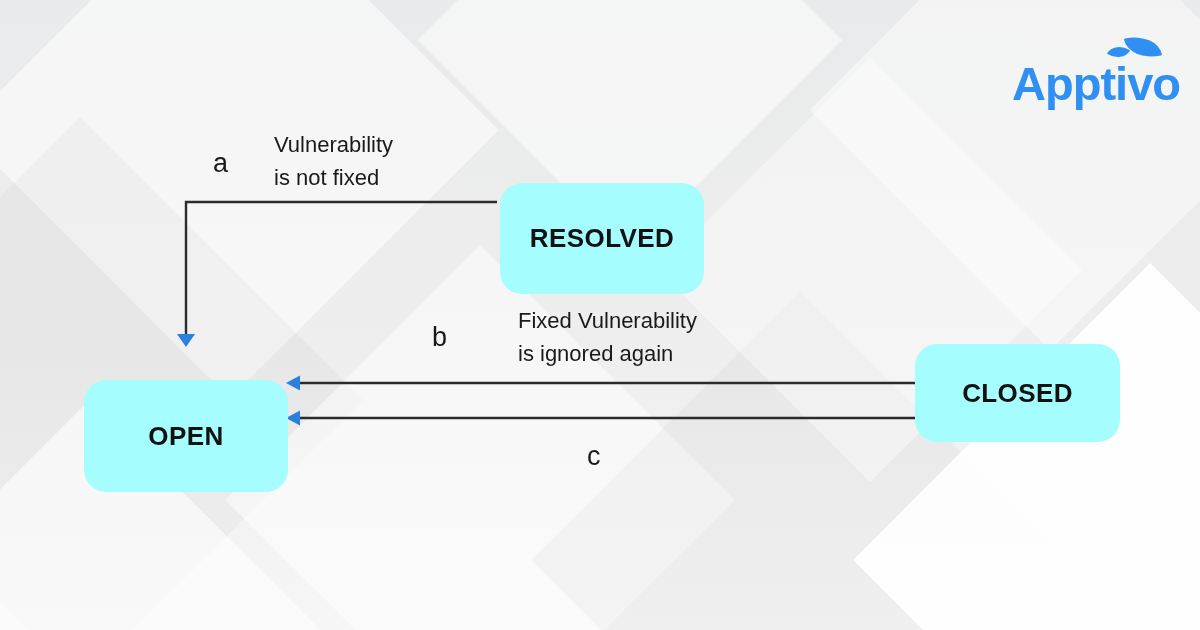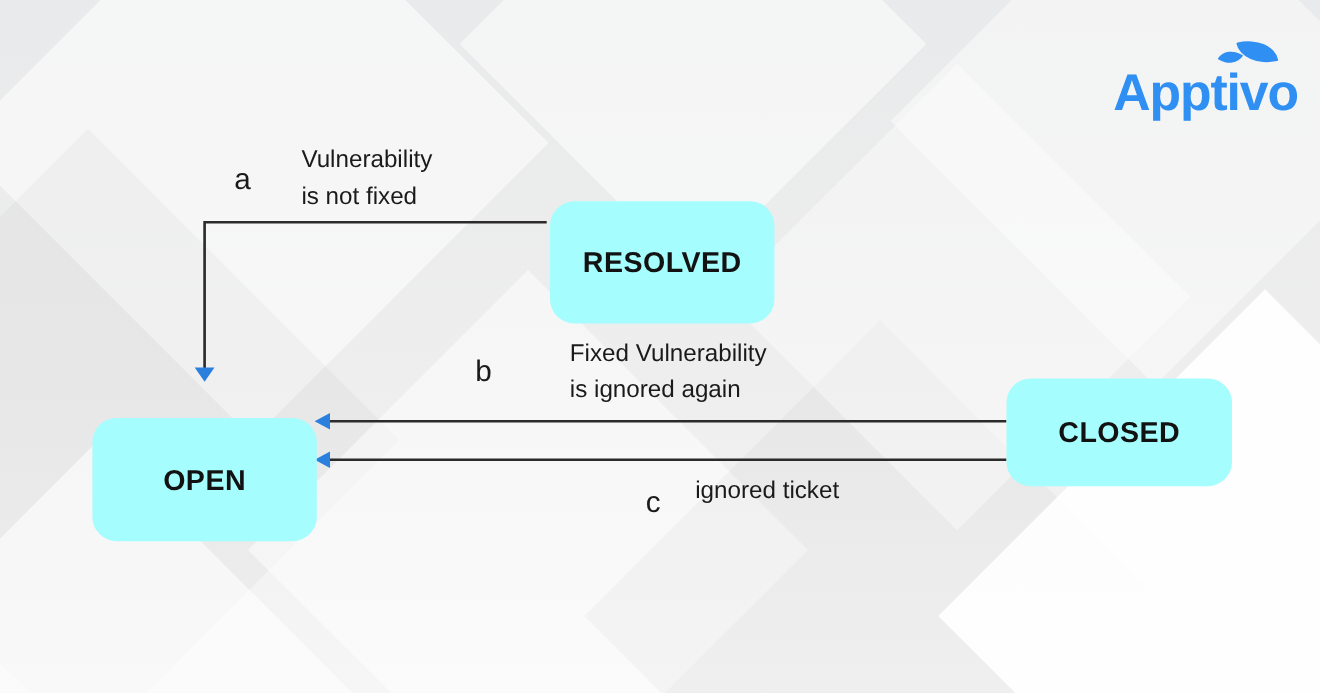--- a/index.html
+++ b/index.html
@@ -75,21 +75,20 @@
   </div>
 
   <div class="t-key" style="left:432px;top:322px;">b</div>
   <div class="t-label" style="left:506px;top:304px;">
     <div>Fixed Vulnerability</div>
     <div>is ignored again</div>
   </div>
 
   <div class="t-key" style="left:587px;top:441px;">c</div>
   <div class="t-label" style="left:620px;top:429px;">
-    <div>ignored ticket</div>
   </div>
 
   <div class="logo">
     <span class="leaf-small"></span>
     <span class="leaf-big"></span>
     <span>Apptivo</span>
   </div>
 
 </div>
 

